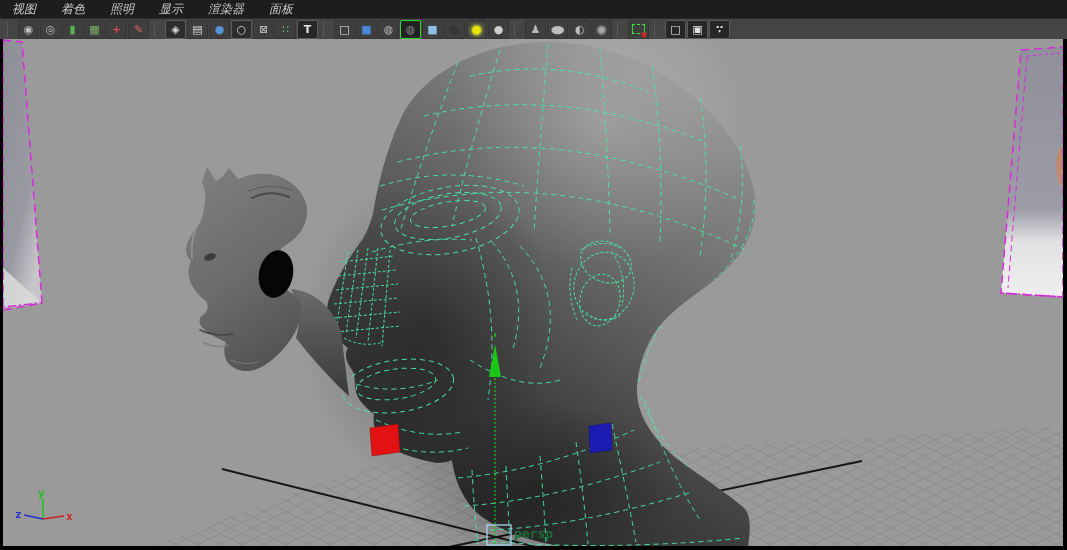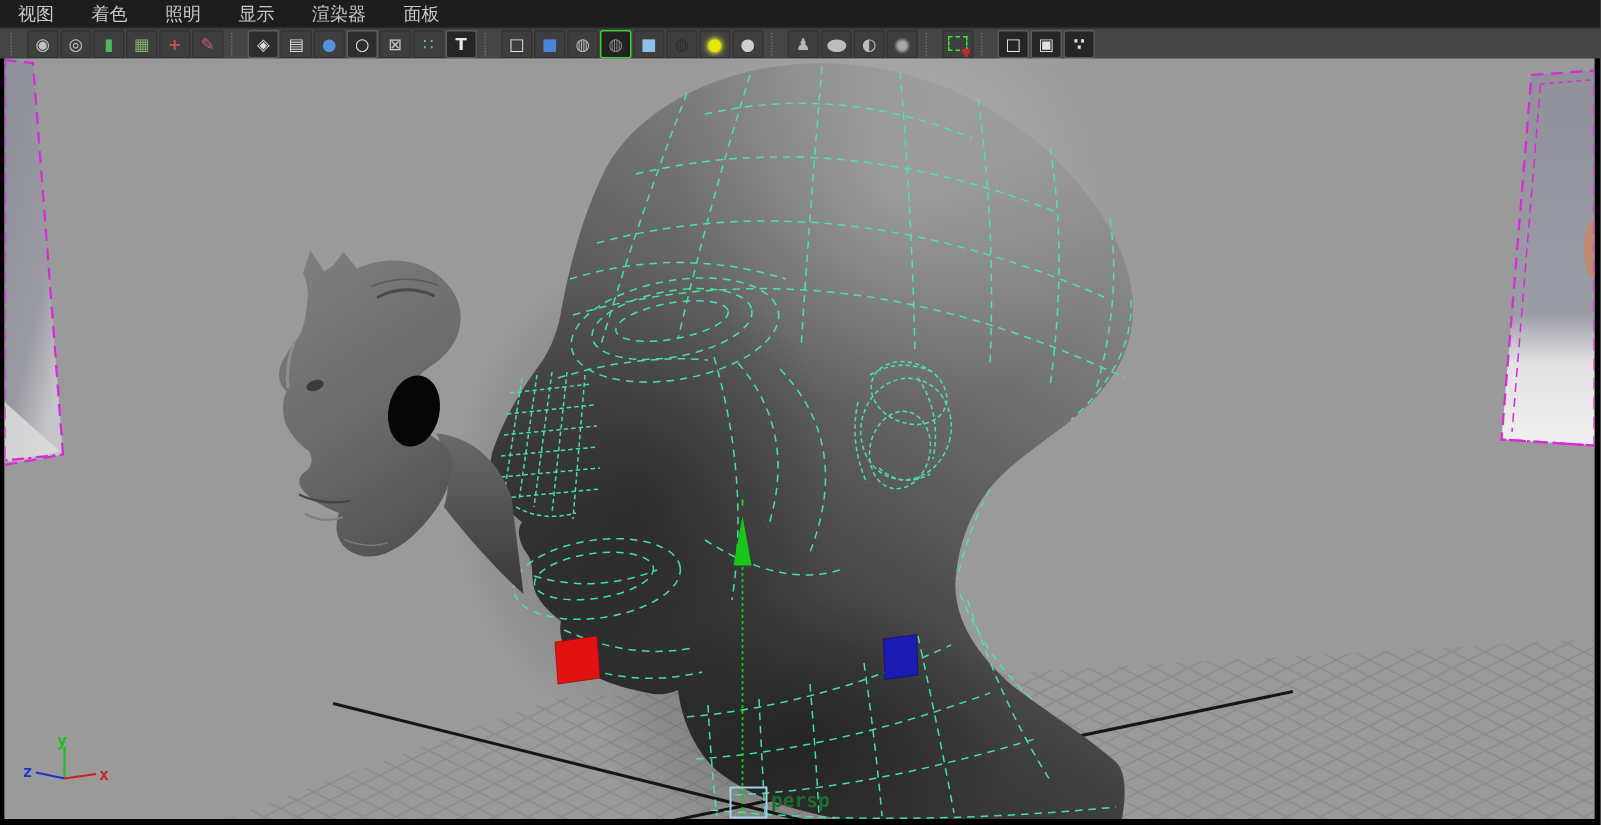--- a/index.html
+++ b/index.html
@@ -1,20 +1,20 @@
 <!DOCTYPE html>
 <html><head>
 <meta charset="utf-8">
 <style>
   html,body{margin:0;padding:0;}
   body{width:1067px;height:550px;background:#000;position:relative;overflow:hidden;
        font-family:"DejaVu Sans","Liberation Sans",sans-serif;}
   
   .menubar{position:absolute;top:0;left:0;width:1067px;height:18px;background:#1d1d1d;
-           display:flex;align-items:center;padding-left:12px;box-sizing:border-box;}
+           display:flex;align-items:center;padding-left:12px;box-sizing:border-box;font-style:italic;}
   .menu-item{color:#c9c9c9;font-size:12px;line-height:18px;padding:0 13px 0 0;margin-right:12px;
              white-space:nowrap;cursor:default;}
   
   .toolbar{position:absolute;top:18px;left:0;width:1067px;height:21px;background:#454545;
            display:flex;align-items:center;padding-left:3px;box-sizing:border-box;
            border-top:1px solid #2a2a2a;}
   .tsep{width:7px;height:15px;border-left:1px dotted #6d6d6d;margin:0 3px 0 4px;}
   .ticon{width:19px;height:17px;margin-right:1px;display:flex;align-items:center;justify-content:center;
          background:#3e3e3e;border:1px solid #343434;border-radius:2px;font-size:11px;line-height:1;
          cursor:default;overflow:hidden;}

